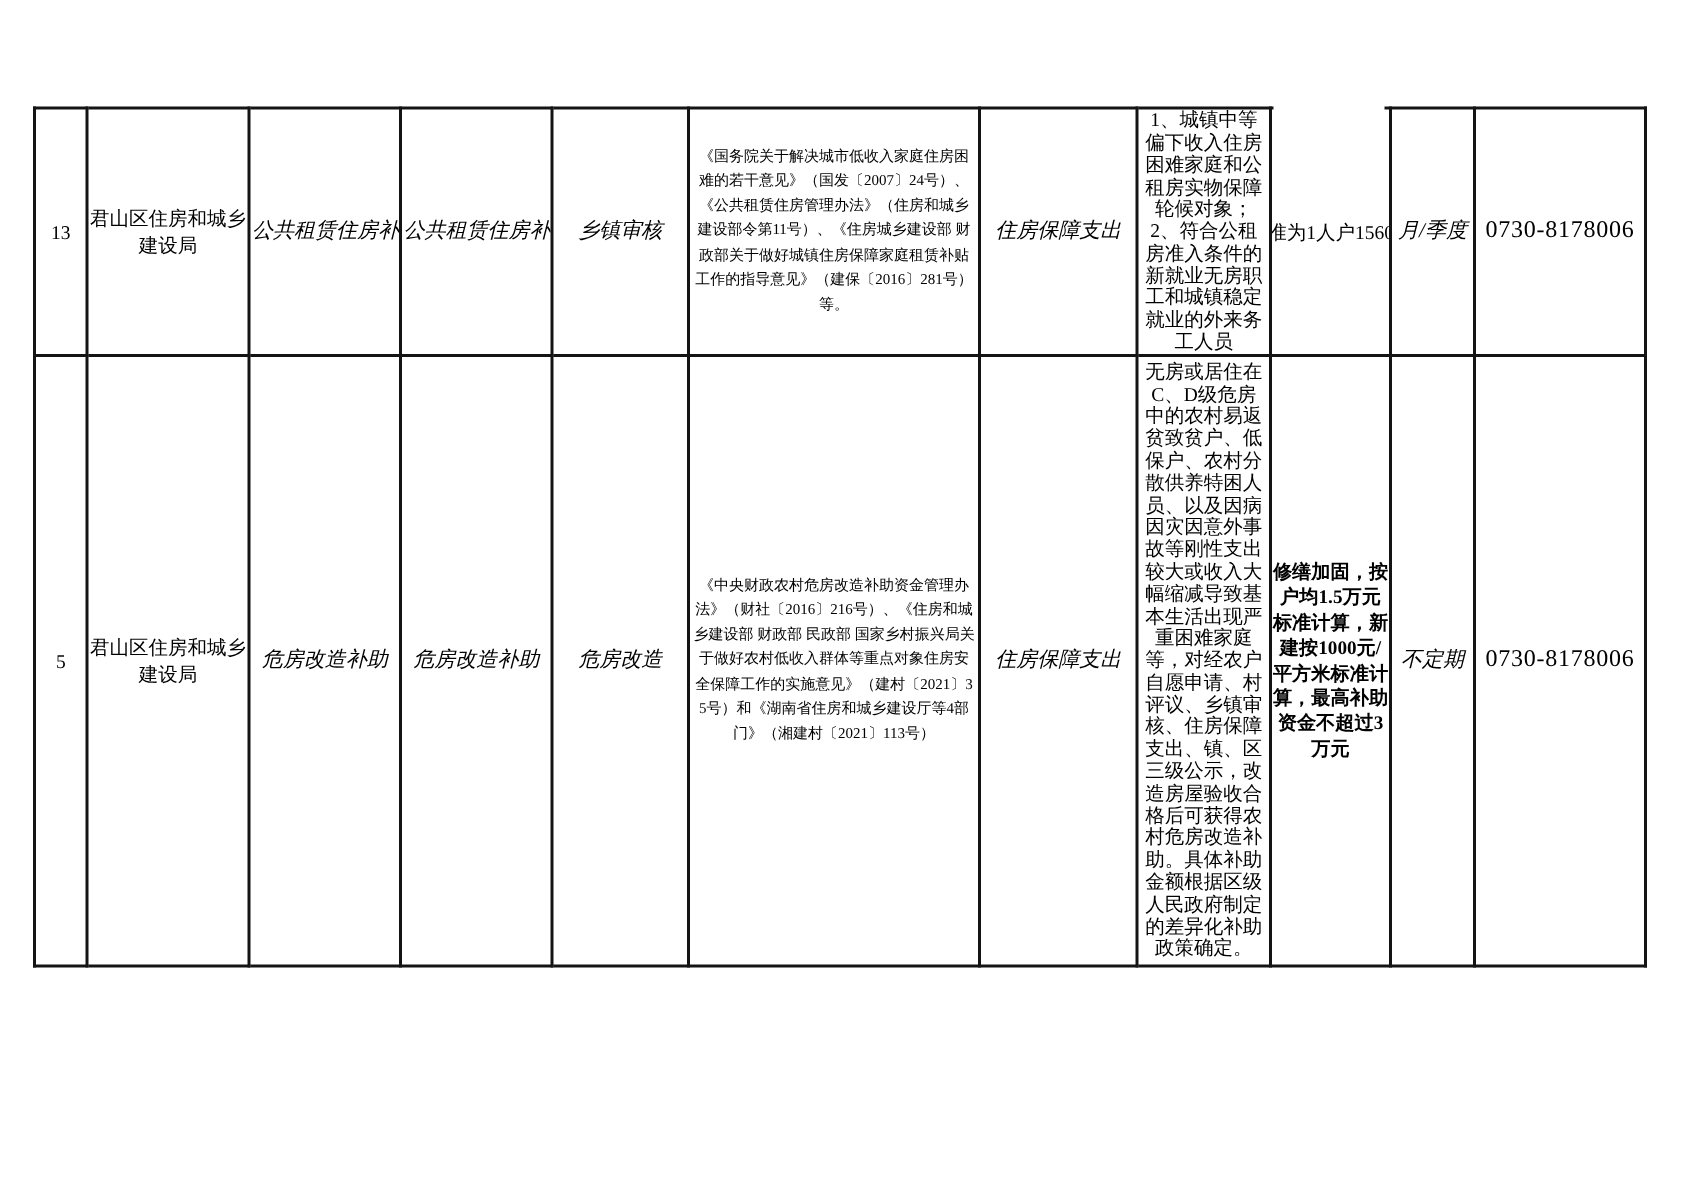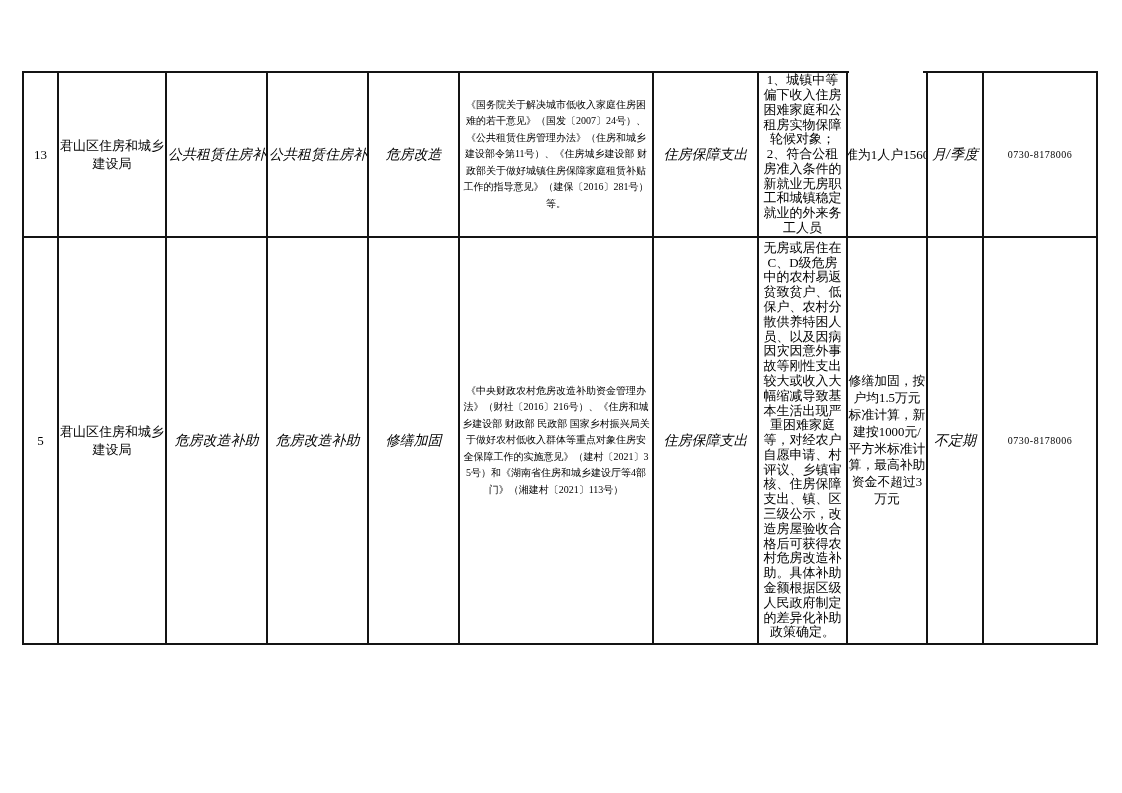--- a/index.html
+++ b/index.html
@@ -16,28 +16,28 @@
     border:2px solid #141414;
     text-align:center;vertical-align:middle;
     font-size:13px;line-height:1.38;
     padding:0 1px;overflow:hidden;
   }
   .c-no{font-size:13px;}
   .c-dept{font-size:13px;line-height:18px;}
   .c-item,.c-sub,.c-cat,.c-exp,.c-freq{font-size:14px;white-space:nowrap;font-style:italic;}
   .c-basis{font-size:10px;line-height:16.4px;word-break:break-all;padding:16px 2px;}
   .c-target{font-size:13px;line-height:14.8px;word-break:break-all;padding:0 2px;}
-  .c-std{font-size:12.8px;line-height:16.9px;word-break:break-all;padding:0;}
+  .c-std{font-size:12.8px;line-height:16.9px;word-break:break-all;padding:0;font-weight:bold;}
   .c-clip{padding:0;position:relative;}
   .c-clip .clipwrap{
     position:absolute;top:0;left:0;right:0;bottom:0;
     display:flex;align-items:center;justify-content:center;overflow:hidden;
   }
   .c-clip .clipwrap span{white-space:nowrap;font-size:13px;}
-  .c-phone{font-size:10px;white-space:nowrap;letter-spacing:.5px;}
+  .c-phone{font-size:16px;white-space:nowrap;letter-spacing:.5px;}
   .gap-patch{
     position:absolute;left:849px;top:69px;width:74px;height:5px;
     background:#ffffff;z-index:5;
   }
 </style>
 </head>
 <body>
 
 <div class="page">
 
@@ -54,38 +54,38 @@
         <col style="width:80px">
       <col style="width:56px">
         <col style="width:114px">
     </colgroup>
     <tbody>
       <tr style="height:165px">
         <td class="c-no">13</td>
         <td class="c-dept">君山区住房和城乡建设局</td>
         <td class="c-item">公共租赁住房补贴</td>
         <td class="c-sub">公共租赁住房补贴</td>
-        <td class="c-cat">危房改造</td>
+        <td class="c-cat">乡镇审核</td>
         <td class="c-basis">《国务院关于解决城市低收入家庭住房困难的若干意见》（国发〔2007〕24号）、《公共租赁住房管理办法》（住房和城乡建设部令第11号）、《住房城乡建设部 财政部关于做好城镇住房保障家庭租赁补贴工作的指导意见》（建保〔2016〕281号）等。</td>
         <td class="c-exp">住房保障支出</td>
         <td class="c-target">1、城镇中等偏下收入住房困难家庭和公租房实物保障轮候对象；2、符合公租房准入条件的新就业无房职工和城镇稳定就业的外来务工人员</td>
         <td class="c-clip">
           <div class="clipwrap">
             <span>准为1人户1560</span>
           </div>
         </td>
         <td class="c-freq">月/季度</td>
         <td class="c-phone">0730-8178006</td>
       </tr>
       <tr style="height:407px">
         <td class="c-no">5</td>
         <td class="c-dept">君山区住房和城乡建设局</td>
         <td class="c-item">危房改造补助</td>
         <td class="c-sub">危房改造补助</td>
-        <td class="c-cat">修缮加固</td>
+        <td class="c-cat">危房改造</td>
         <td class="c-basis">《中央财政农村危房改造补助资金管理办法》（财社〔2016〕216号）、《住房和城乡建设部 财政部 民政部 国家乡村振兴局关于做好农村低收入群体等重点对象住房安全保障工作的实施意见》（建村〔2021〕35号）和《湖南省住房和城乡建设厅等4部门》（湘建村〔2021〕113号）</td>
         <td class="c-exp">住房保障支出</td>
         <td class="c-target">无房或居住在C、D级危房中的农村易返贫致贫户、低保户、农村分散供养特困人员、以及因病因灾因意外事故等刚性支出较大或收入大幅缩减导致基本生活出现严重困难家庭等，对经农户自愿申请、村评议、乡镇审核、住房保障支出、镇、区三级公示，改造房屋验收合格后可获得农村危房改造补助。具体补助金额根据区级人民政府制定的差异化补助政策确定。</td>
         <td class="c-std">修缮加固，按户均1.5万元标准计算，新建按1000元/平方米标准计算，最高补助资金不超过3万元</td>
         <td class="c-freq">不定期</td>
         <td class="c-phone">0730-8178006</td>
       </tr>
     </tbody>
   </table>
 

